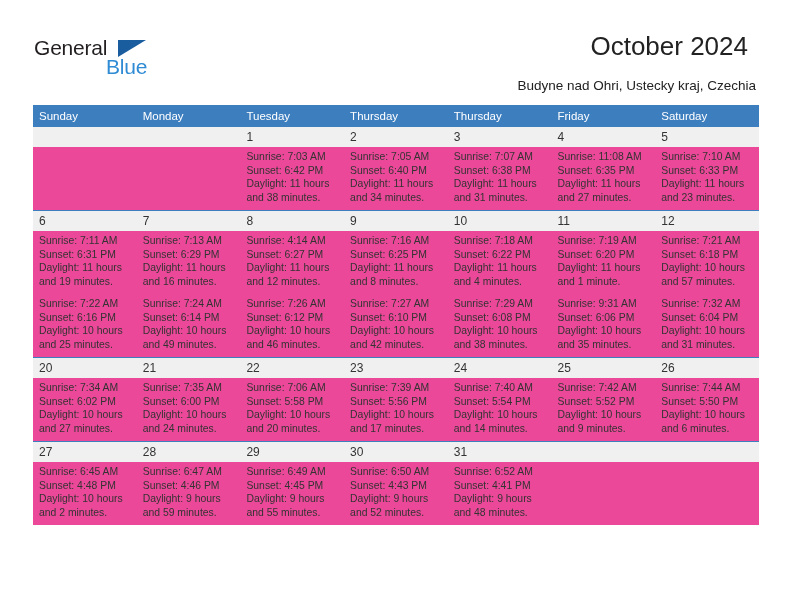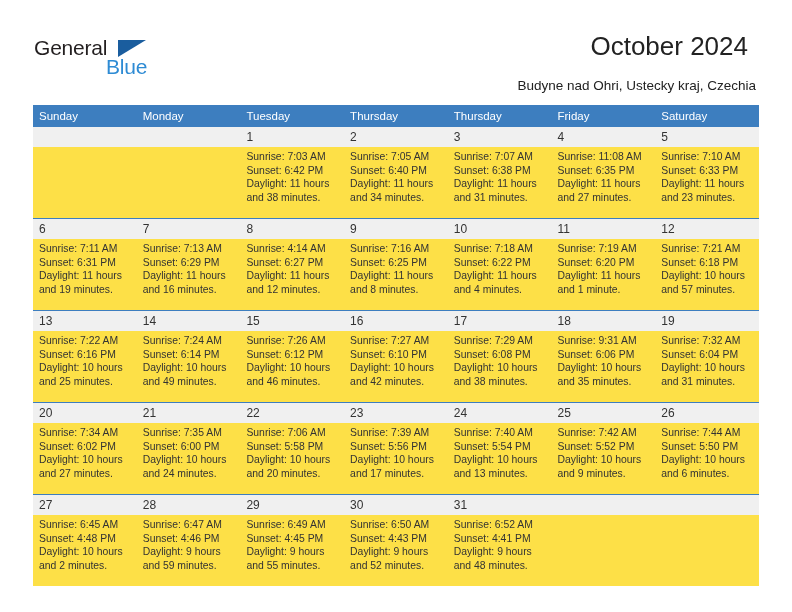--- a/index.html
+++ b/index.html
@@ -117,24 +117,24 @@
     padding: 3px 0 3px 6px;
     height: 13px;
     vertical-align: top;
   }
   tr.datesrow.first td {
     border-top: none;
   }
 
   
   tr.detailrow td {
-    background: #fde047;
+    background: #ec4899;
     font-size: 10.4px;
     color: #333333;
-    padding: 3px 8px 8px 6px;
+    padding: 3px 8px 0 6px;
     vertical-align: top;
     line-height: 13.6px;
     height: 60px;
   }
   .dtl-line { display: block; white-space: nowrap; }
   td.empty { background: #ffffff; }
   tr.datesrow td.empty { background: #f0f0f0; }
 </style>
 </head>
 <body>
@@ -263,29 +263,20 @@
               <span class="dtl-line">Daylight: 11 hours</span>
               <span class="dtl-line">and 1 minute.</span>
             </td>
             <td>
               <span class="dtl-line">Sunrise: 7:21 AM</span>
               <span class="dtl-line">Sunset: 6:18 PM</span>
               <span class="dtl-line">Daylight: 10 hours</span>
               <span class="dtl-line">and 57 minutes.</span>
             </td>
           </tr>
-          <tr class="datesrow">
-            <td>13</td>
-            <td>14</td>
-            <td>15</td>
-            <td>16</td>
-            <td>17</td>
-            <td>18</td>
-            <td>19</td>
-          </tr>
           <tr class="detailrow">
             <td>
               <span class="dtl-line">Sunrise: 7:22 AM</span>
               <span class="dtl-line">Sunset: 6:16 PM</span>
               <span class="dtl-line">Daylight: 10 hours</span>
               <span class="dtl-line">and 25 minutes.</span>
             </td>
             <td>
               <span class="dtl-line">Sunrise: 7:24 AM</span>
               <span class="dtl-line">Sunset: 6:14 PM</span>
@@ -354,21 +345,21 @@
             <td>
               <span class="dtl-line">Sunrise: 7:39 AM</span>
               <span class="dtl-line">Sunset: 5:56 PM</span>
               <span class="dtl-line">Daylight: 10 hours</span>
               <span class="dtl-line">and 17 minutes.</span>
             </td>
             <td>
               <span class="dtl-line">Sunrise: 7:40 AM</span>
               <span class="dtl-line">Sunset: 5:54 PM</span>
               <span class="dtl-line">Daylight: 10 hours</span>
-              <span class="dtl-line">and 13 minutes.</span>
+              <span class="dtl-line">and 14 minutes.</span>
             </td>
             <td>
               <span class="dtl-line">Sunrise: 7:42 AM</span>
               <span class="dtl-line">Sunset: 5:52 PM</span>
               <span class="dtl-line">Daylight: 10 hours</span>
               <span class="dtl-line">and 9 minutes.</span>
             </td>
             <td>
               <span class="dtl-line">Sunrise: 7:44 AM</span>
               <span class="dtl-line">Sunset: 5:50 PM</span>

